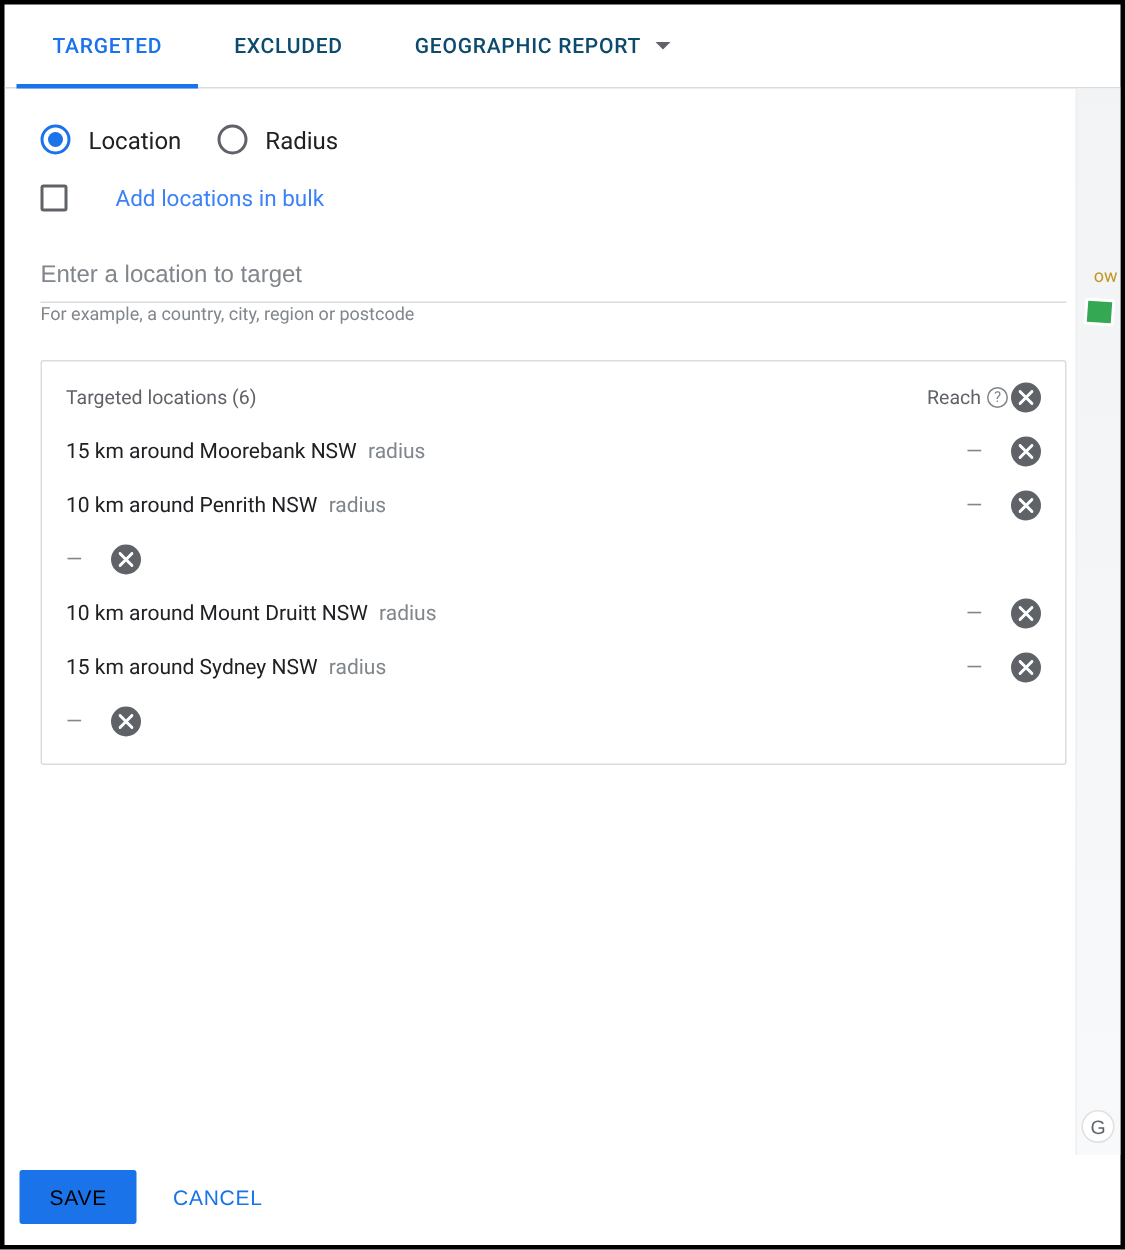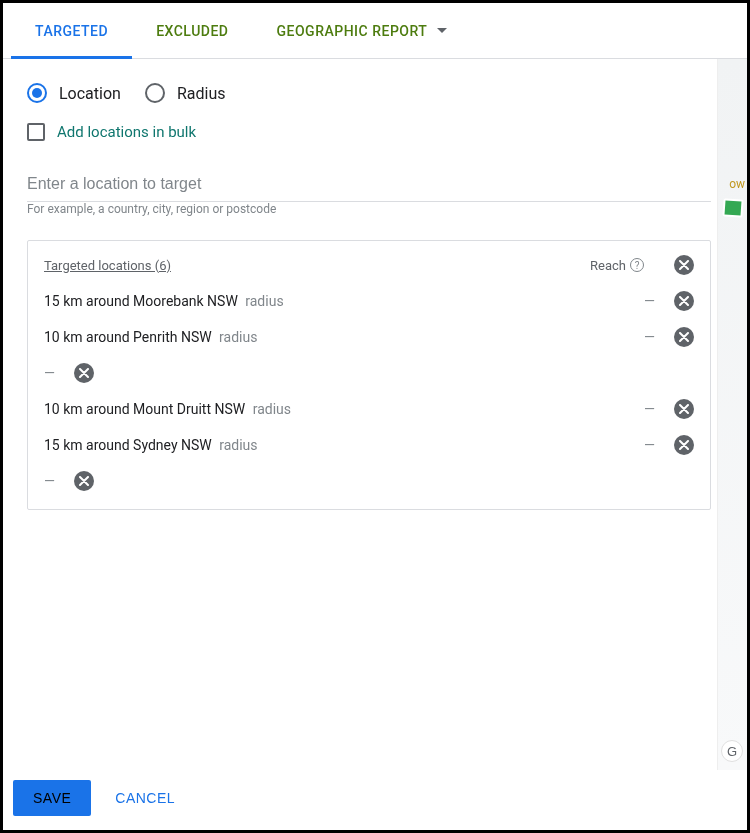--- a/index.html
+++ b/index.html
@@ -20,21 +20,21 @@
   padding-left: 8px;
 }
 .tab {
   padding: 0 24px;
   height: 56px;
   display: flex;
   align-items: center;
   font-size: 14px;
   font-weight: 500;
   letter-spacing: 0.5px;
-  color: #4d7c0f;
+  color: #0c4a6e;
   cursor: pointer;
   position: relative;
 }
 .tab.active {
   color: #1a73e8;
 }
 .tab.active::after {
   content: "";
   position: absolute;
   bottom: 0;
@@ -101,21 +101,22 @@
   cursor: pointer;
 }
 .checkbox {
   width: 18px;
   height: 18px;
   border: 2px solid #5f6368;
   border-radius: 2px;
 }
 .checkbox-label {
   font-size: 15px;
-  color: #0f766e;
+  color: #3b82f6;
+  margin-left: 20px;
 }
 .location-input {
   width: 100%;
   border: none;
   border-bottom: 1px solid #dadce0;
   font-size: 16px;
   padding: 6px 0 8px 0;
   color: #202124;
   outline: none;
 }
@@ -134,27 +135,26 @@
 }
 .locations-header {
   display: flex;
   align-items: center;
   padding: 14px 16px 8px 16px;
   font-size: 13px;
   color: #5f6368;
 }
 .locations-title {
   flex: 1;
-  text-decoration: underline;
 }
 .reach-label {
   display: flex;
   align-items: center;
   gap: 4px;
-  margin-right: 30px;
+  margin-right: 2px;
 }
 .help-circle {
   width: 14px;
   height: 14px;
   border: 1.5px solid #80868b;
   border-radius: 50%;
   display: flex;
   align-items: center;
   justify-content: center;
   font-size: 10px;

